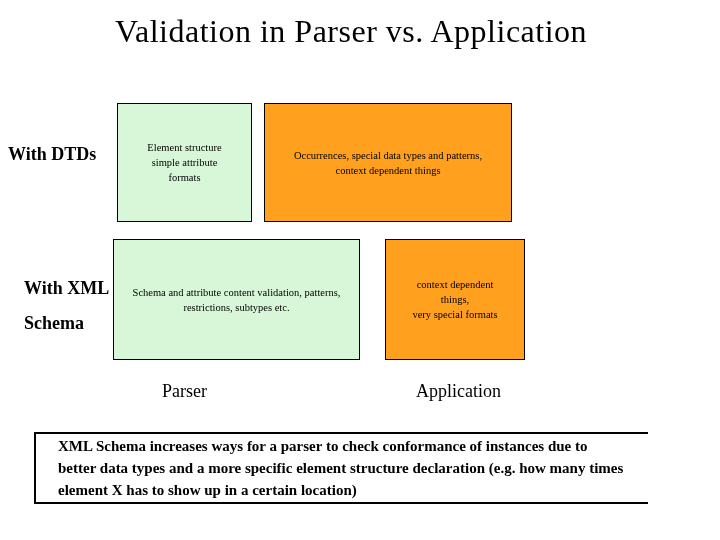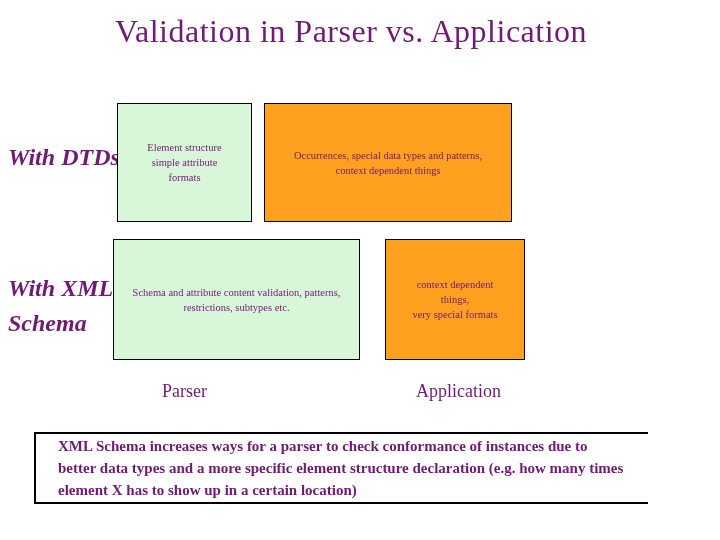--- a/index.html
+++ b/index.html
@@ -5,47 +5,46 @@
   html, body {
     margin: 0;
     padding: 0;
     background: #ffffff;
   }
   .slide {
     position: relative;
     width: 648px;
     height: 540px;
     background: #ffffff;
-    color: #701a75;
+    color: #000000;
     font-family: "Liberation Serif", serif;
     overflow: hidden;
   }
   .title {
     position: absolute;
     top: 13px;
     left: 0;
     width: 702px;
     text-align: center;
     font-size: 32px;
     font-weight: normal;
     letter-spacing: 0.5px;
   }
   .row-label {
     position: absolute;
-    font-size: 24px;
+    font-size: 18px;
     font-weight: bold;
     white-space: pre-line;
-    font-style: italic;
   }
   .label-dtds {
     left: 8px;
     top: 144px;
   }
   .label-schema {
-    left: 8px;
+    left: 24px;
     top: 271px;
     line-height: 35px;
   }
   .cell {
     position: absolute;
     box-sizing: border-box;
     border: 1px solid #000000;
     display: flex;
     align-items: center;
     justify-content: center;

